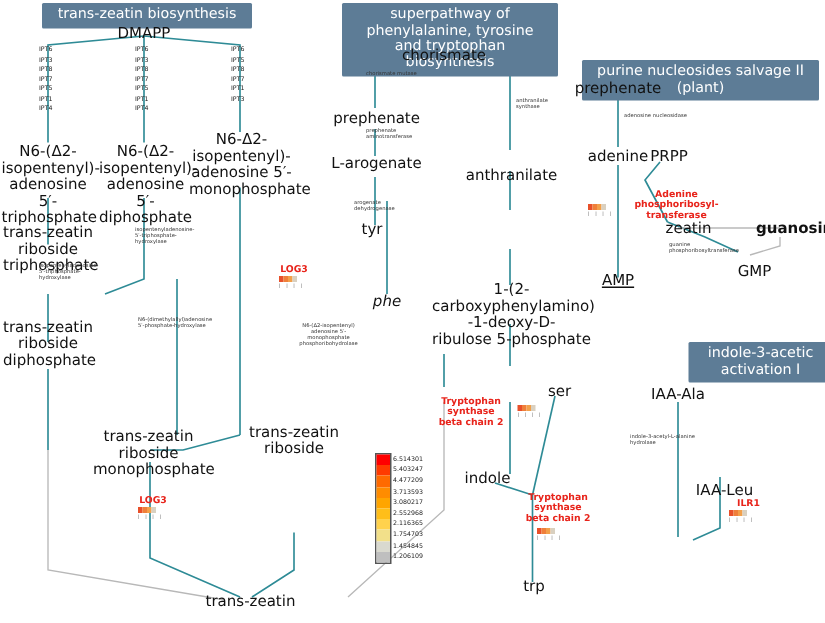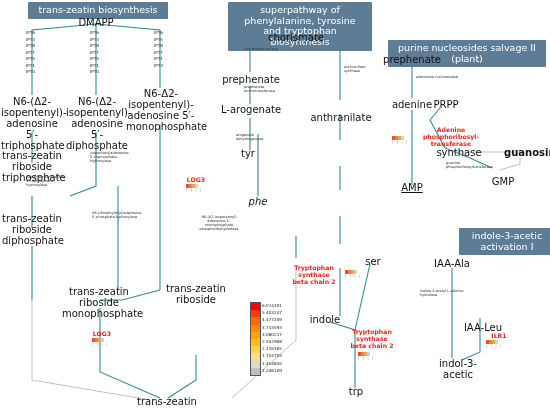--- a/index.html
+++ b/index.html
@@ -225,20 +225,24 @@
 aminotransferase</div>
   <div class="node" style="left:220px;top:104px;width:62px;">L-arogenate</div>
   <div class="enz" style="left:236px;top:134px;width:56px;text-align:left;">arogenate
 dehydrogenase</div>
   <div class="node" style="left:228px;top:148px;width:40px;">tyr</div>
   <div class="node" style="left:238px;top:196px;width:40px;font-style:italic;">phe</div>
 
   <div class="enz" style="left:344px;top:66px;width:52px;text-align:left;">anthranilate
 synthase</div>
   <div class="node" style="left:310px;top:112px;width:62px;">anthranilate</div>
+  <div class="node" style="left:288px;top:188px;width:106px;">1-(2-
+carboxyphenylamino)
+-1-deoxy-D-
+ribulose 5-phosphate</div>
 
   <div class="redlab" style="left:286px;top:264px;width:56px;">Tryptophan
 synthase
 beta chain 2</div>
   <div class="swatch" style="left:345px;top:270px;">
     <div class="swrow">
       <div class="swcell" style="background:#e8502a"></div>
       <div class="swcell" style="background:#ef7f3a"></div>
       <div class="swcell" style="background:#f2a04a"></div>
       <div class="swcell" style="background:#d9d0c0"></div>
@@ -276,21 +280,21 @@
     <div class="swrow">
       <div class="swcell" style="background:#e8502a"></div>
       <div class="swcell" style="background:#ef7f3a"></div>
       <div class="swcell" style="background:#f2a04a"></div>
       <div class="swcell" style="background:#d9d0c0"></div>
     </div>
     <div class="swticks">| | | |</div>
   </div>
 
   <div class="node" style="left:394px;top:182px;width:36px;text-decoration:underline;">AMP</div>
-  <div class="node" style="left:436px;top:147px;width:46px;">synthase</div>
+  <div class="node" style="left:436px;top:147px;width:46px;">zeatin</div>
   <div class="node" style="left:504px;top:147px;width:46px;font-weight:bold;">guanosine</div>
   <div class="enz" style="left:446px;top:162px;width:64px;text-align:left;">guanine
 phosphoribosyltransferase</div>
   <div class="node" style="left:486px;top:176px;width:34px;">GMP</div>
 
   <div class="node" style="left:426px;top:258px;width:52px;">IAA-Ala</div>
   <div class="enz" style="left:420px;top:290px;width:66px;text-align:left;">indole-3-acetyl-L-alanine
 hydrolase</div>
   <div class="node" style="left:458px;top:322px;width:50px;">IAA-Leu</div>
 
@@ -298,22 +302,20 @@
   <div class="swatch" style="left:486px;top:340px;">
     <div class="swrow">
       <div class="swcell" style="background:#e8502a"></div>
       <div class="swcell" style="background:#ef7f3a"></div>
       <div class="swcell" style="background:#f2a04a"></div>
       <div class="swcell" style="background:#d9d0c0"></div>
     </div>
     <div class="swticks">| | | |</div>
   </div>
 
-  <div class="node" style="left:430px;top:358px;width:56px;">indol-3-
-acetic</div>
 
   <div class="legend" style="left:250px;top:302px;">
     <div class="bar">
       <div class="cell" style="background:#ff0000"></div>
       <div class="cell" style="background:#ff3a00"></div>
       <div class="cell" style="background:#ff6a00"></div>
       <div class="cell" style="background:#ff8c00"></div>
       <div class="cell" style="background:#ffa500"></div>
       <div class="cell" style="background:#ffbe19"></div>
       <div class="cell" style="background:#ffd24d"></div>

